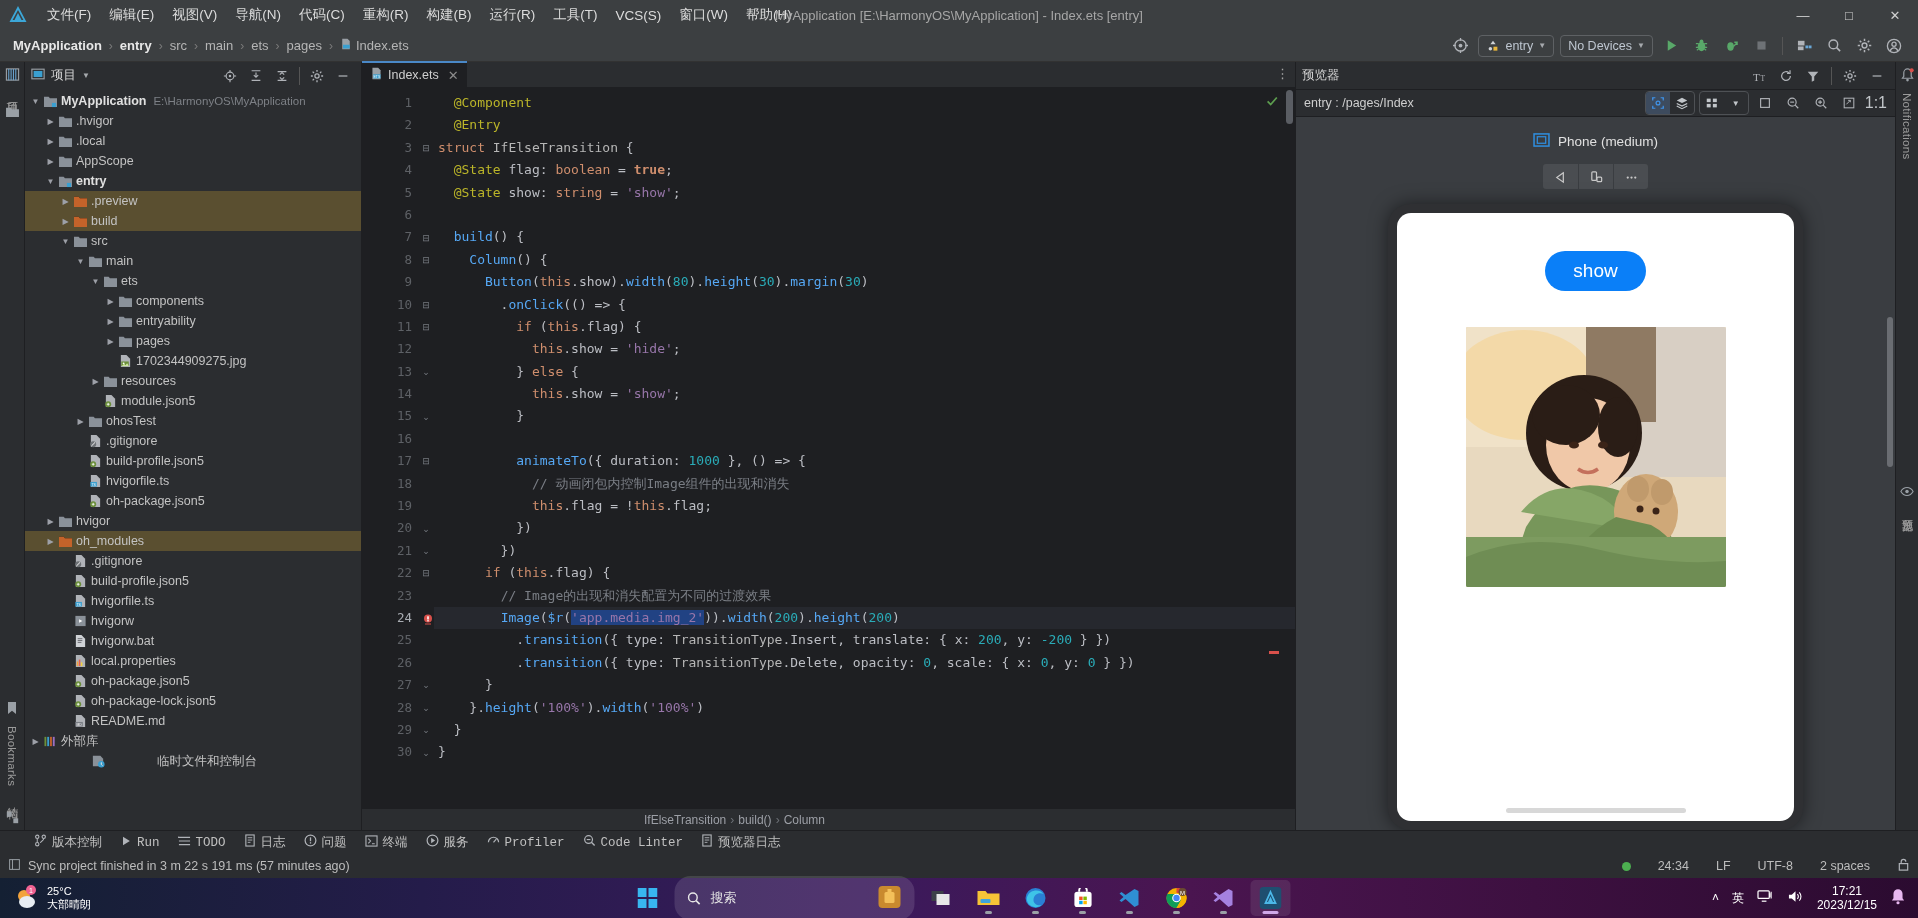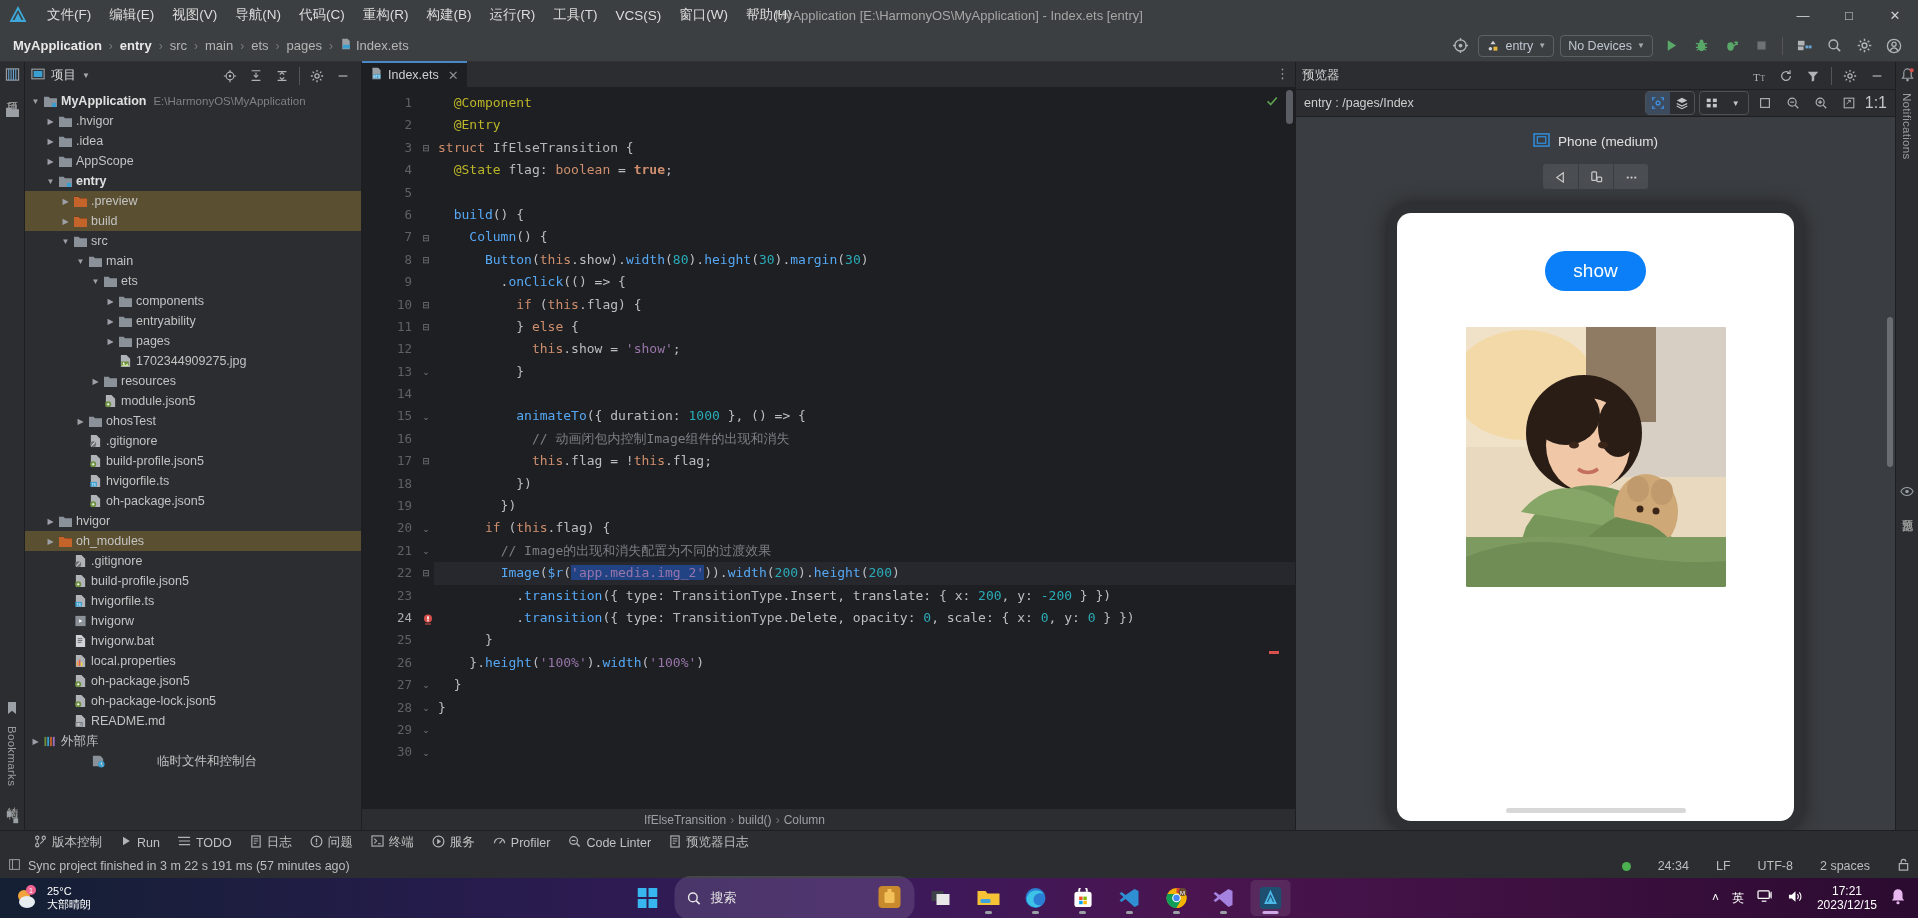--- a/index.html
+++ b/index.html
@@ -98,21 +98,21 @@
   .p-btn{ margin-top:38px; background:#0a7ff8; color:#fff; border-radius:22px; padding:9px 28px; font-size:19px;}
   .p-img{ margin-top:36px; width:260px; height:260px; border-radius:2px; overflow:hidden; position:relative; background:#d8c6ae;}
   .p-bottom{ position:absolute; bottom:8px; left:50%; transform:translateX(-50%); width:180px; height:5px; background:#d8d8d8; border-radius:3px;}
   .pv-scrollv{ position:absolute; right:2px; top:200px; width:6px; height:150px; background:#6a6d72; border-radius:3px;}
 
   
   .rrail{ width:23px; flex:0 0 23px; background:#2b2d30; display:flex; flex-direction:column; align-items:center; border-left:1px solid #1e1f22;}
 
   
   .bottombar{ height:24px; background:#2b2d30; display:flex; align-items:center; padding-left:25px; gap:0; flex:0 0 24px; border-top:1px solid #1e1f22;}
-  .tw{ display:flex; align-items:center; gap:5px; color:#c0c0c0; font-size:12.5px; padding:10px 9px; }
+  .tw{ display:flex; align-items:center; gap:5px; color:#c0c0c0; font-size:12.5px; padding:10px 9px;font-family:Liberation Mono, monospace; }
   .statusbar{ height:24px; background:#2b2d30; display:flex; align-items:center; padding:0 8px; gap:7px; flex:0 0 24px; color:#bdbdbd; font-size:12.5px;}
   .sb-right{ margin-left:auto; display:flex; align-items:center; gap:27px;}
   .dot-green{ width:9px;height:9px;border-radius:50%;background:#4caf50;}
 
   
   #taskbar{ position:absolute; left:0; bottom:0; width:1918px; height:40px;
     background:linear-gradient(90deg,#142033 0%,#241c4a 22%,#3a1a5c 45%,#4a1550 62%,#3d1040 80%,#2b0b30 100%);
     display:flex; align-items:center; }
   .weather{ display:flex; align-items:center; gap:7px; padding-left:14px; color:#fff;}
   .w-ico{ width:26px;height:26px; position:relative;}
@@ -364,21 +364,21 @@
             </span>
             <span class="tlabel">.hvigor</span>
           </div>
           <div class="row" style="padding-left: 19px;">
             <span class="arrow">▶</span>
             <span class="tico">
               <svg width="15" height="13" viewBox="0 0 16 14">
                 <path d="M1 2h5l1.4 1.6H15V13H1z" fill="#8a9199"></path>
               </svg>
             </span>
-            <span class="tlabel">.idea</span>
+            <span class="tlabel">.local</span>
           </div>
           <div class="row" style="padding-left: 19px;">
             <span class="arrow">▶</span>
             <span class="tico">
               <svg width="15" height="13" viewBox="0 0 16 14">
                 <path d="M1 2h5l1.4 1.6H15V13H1z" fill="#8a9199"></path>
               </svg>
             </span>
             <span class="tlabel">AppScope</span>
           </div>
@@ -777,26 +777,28 @@
             <div class="fold">⌄</div>
             <div class="fold">⌄</div>
             <div class="fold">⌄</div>
             <div class="fold">⌄</div>
           </div>
         <div class="code" id="code">
             <div class="cline"><span class="k-pl">  </span><span class="k-dec">@Component</span></div>
             <div class="cline"><span class="k-pl">  </span><span class="k-dec">@Entry</span></div>
             <div class="cline"><span class="k-kw">struct</span><span class="k-pl"> </span><span class="k-cls">IfElseTransition</span><span class="k-pl"> {</span></div>
             <div class="cline"><span class="k-pl">  </span><span class="k-dec">@State</span><span class="k-pl"> </span><span class="k-id">flag</span><span class="k-pl">: </span><span class="k-kw">boolean</span><span class="k-pl"> = </span><span class="k-bool">true</span><span class="k-pl">;</span></div>
+            <div class="cline"><span class="k-pl">  </span><span class="k-dec">@State</span><span class="k-pl"> </span><span class="k-id">show</span><span class="k-pl">: </span><span class="k-kw">string</span><span class="k-pl"> = </span><span class="k-str">'show'</span><span class="k-pl">;</span></div>
             <div class="cline"></div>
             <div class="cline"><span class="k-pl">  </span><span class="k-fn">build</span><span class="k-pl">() {</span></div>
             <div class="cline"><span class="k-pl">    </span><span class="k-fn">Column</span><span class="k-pl">() {</span></div>
             <div class="cline"><span class="k-pl">      </span><span class="k-fn">Button</span><span class="k-pl">(</span><span class="k-kw">this</span><span class="k-pl">.</span><span class="k-id">show</span><span class="k-pl">).</span><span class="k-fn">width</span><span class="k-pl">(</span><span class="k-num">80</span><span class="k-pl">).</span><span class="k-fn">height</span><span class="k-pl">(</span><span class="k-num">30</span><span class="k-pl">).</span><span class="k-fn">margin</span><span class="k-pl">(</span><span class="k-num">30</span><span class="k-pl">)</span></div>
             <div class="cline"><span class="k-pl">        .</span><span class="k-fn">onClick</span><span class="k-pl">(() =&gt; {</span></div>
             <div class="cline"><span class="k-pl">          </span><span class="k-kw">if</span><span class="k-pl"> (</span><span class="k-kw">this</span><span class="k-pl">.</span><span class="k-id">flag</span><span class="k-pl">) {</span></div>
+            <div class="cline"><span class="k-pl">            </span><span class="k-kw">this</span><span class="k-pl">.</span><span class="k-id">show</span><span class="k-pl"> = </span><span class="k-str">'hide'</span><span class="k-pl">;</span></div>
             <div class="cline"><span class="k-pl">          } </span><span class="k-kw">else</span><span class="k-pl"> {</span></div>
             <div class="cline"><span class="k-pl">            </span><span class="k-kw">this</span><span class="k-pl">.</span><span class="k-id">show</span><span class="k-pl"> = </span><span class="k-str">'show'</span><span class="k-pl">;</span></div>
             <div class="cline"><span class="k-pl">          }</span></div>
             <div class="cline"></div>
             <div class="cline"><span class="k-pl">          </span><span class="k-fn">animateTo</span><span class="k-pl">({ </span><span class="k-id">duration</span><span class="k-pl">: </span><span class="k-num">1000</span><span class="k-pl"> }, () =&gt; {</span></div>
             <div class="cline"><span class="k-pl">            </span><span class="k-cm">// 动画闭包内控制Image组件的出现和消失</span></div>
             <div class="cline"><span class="k-pl">            </span><span class="k-kw">this</span><span class="k-pl">.</span><span class="k-id">flag</span><span class="k-pl"> = !</span><span class="k-kw">this</span><span class="k-pl">.</span><span class="k-id">flag</span><span class="k-pl">;</span></div>
             <div class="cline"><span class="k-pl">          })</span></div>
             <div class="cline"><span class="k-pl">        })</span></div>
             <div class="cline"><span class="k-pl">      </span><span class="k-kw">if</span><span class="k-pl"> (</span><span class="k-kw">this</span><span class="k-pl">.</span><span class="k-id">flag</span><span class="k-pl">) {</span></div>

